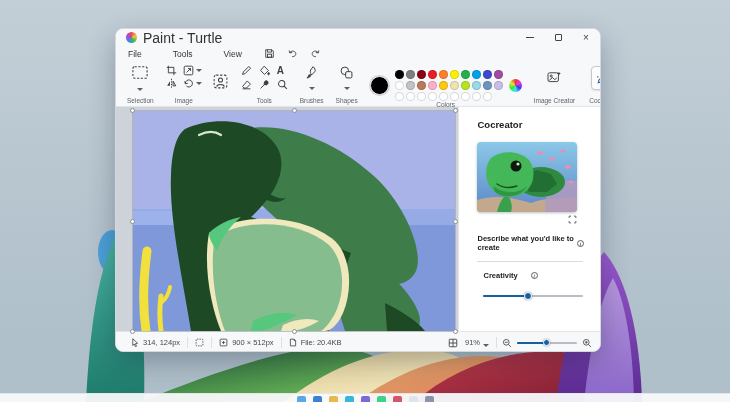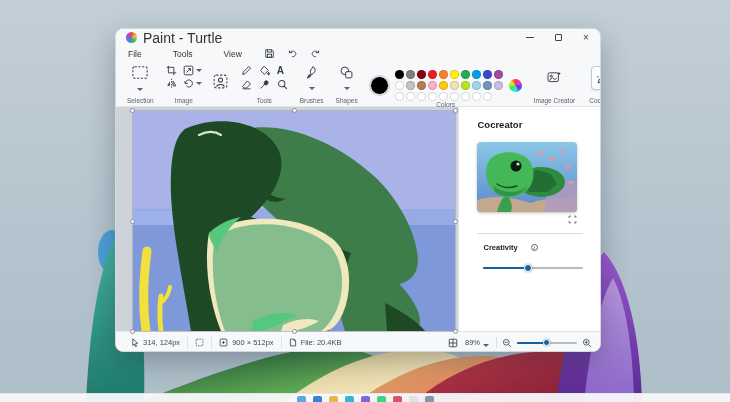--- a/index.html
+++ b/index.html
@@ -469,20 +469,24 @@
         </div>
         <div class="thumb-tools">
           <svg width="9" height="9" viewBox="0 0 12 12" fill="none" stroke="#5c5f66" stroke-width="1.2">
             <path d="M1.5 4 V1.5 H4"></path>
               <path d="M8 1.5 H10.5 V4"></path>
               <path d="M10.5 8 V10.5 H8"></path>
               <path d="M4 10.5 H1.5 V8"></path>
           </svg>
         </div>
 
+        <div class="describe-row">
+          <span>Describe what you'd like to create</span>
+          <span class="info-circle">i</span>
+        </div>
 
 
         <div class="panel-divider"></div>
 
         <div class="creativity-row">
           <span>Creativity</span>
           <span class="info-circle">i</span>
         </div>
 
         <div class="slider">
@@ -523,21 +527,21 @@
         </svg>
         <span>File: 20.4KB</span>
       </div>
 
       <div class="sb-right">
         <svg width="10" height="10" viewBox="0 0 12 12" fill="none" stroke="#44474d" stroke-width="1.1">
           <rect x="1.5" y="1.5" width="9" height="9" rx="1"></rect>
             <path d="M1.5 6 h9 M6 1.5 v9"></path>
         </svg>
         <span class="sb-item" style="padding:0 2px; gap:3px;">
-          <span>89%</span>
+          <span>91%</span>
             <span class="chev"></span>
         </span>
         <div class="sb-sep"></div>
         <svg width="10" height="10" viewBox="0 0 14 14" fill="none" stroke="#44474d" stroke-width="1.2">
           <circle cx="6" cy="6" r="4"></circle>
             <path d="M9 9 L12.5 12.5"></path>
             <path d="M4 6 h4"></path>
         </svg>
         <div class="slider zoom-slider" style="margin:0;">
           <div class="slider-track">

